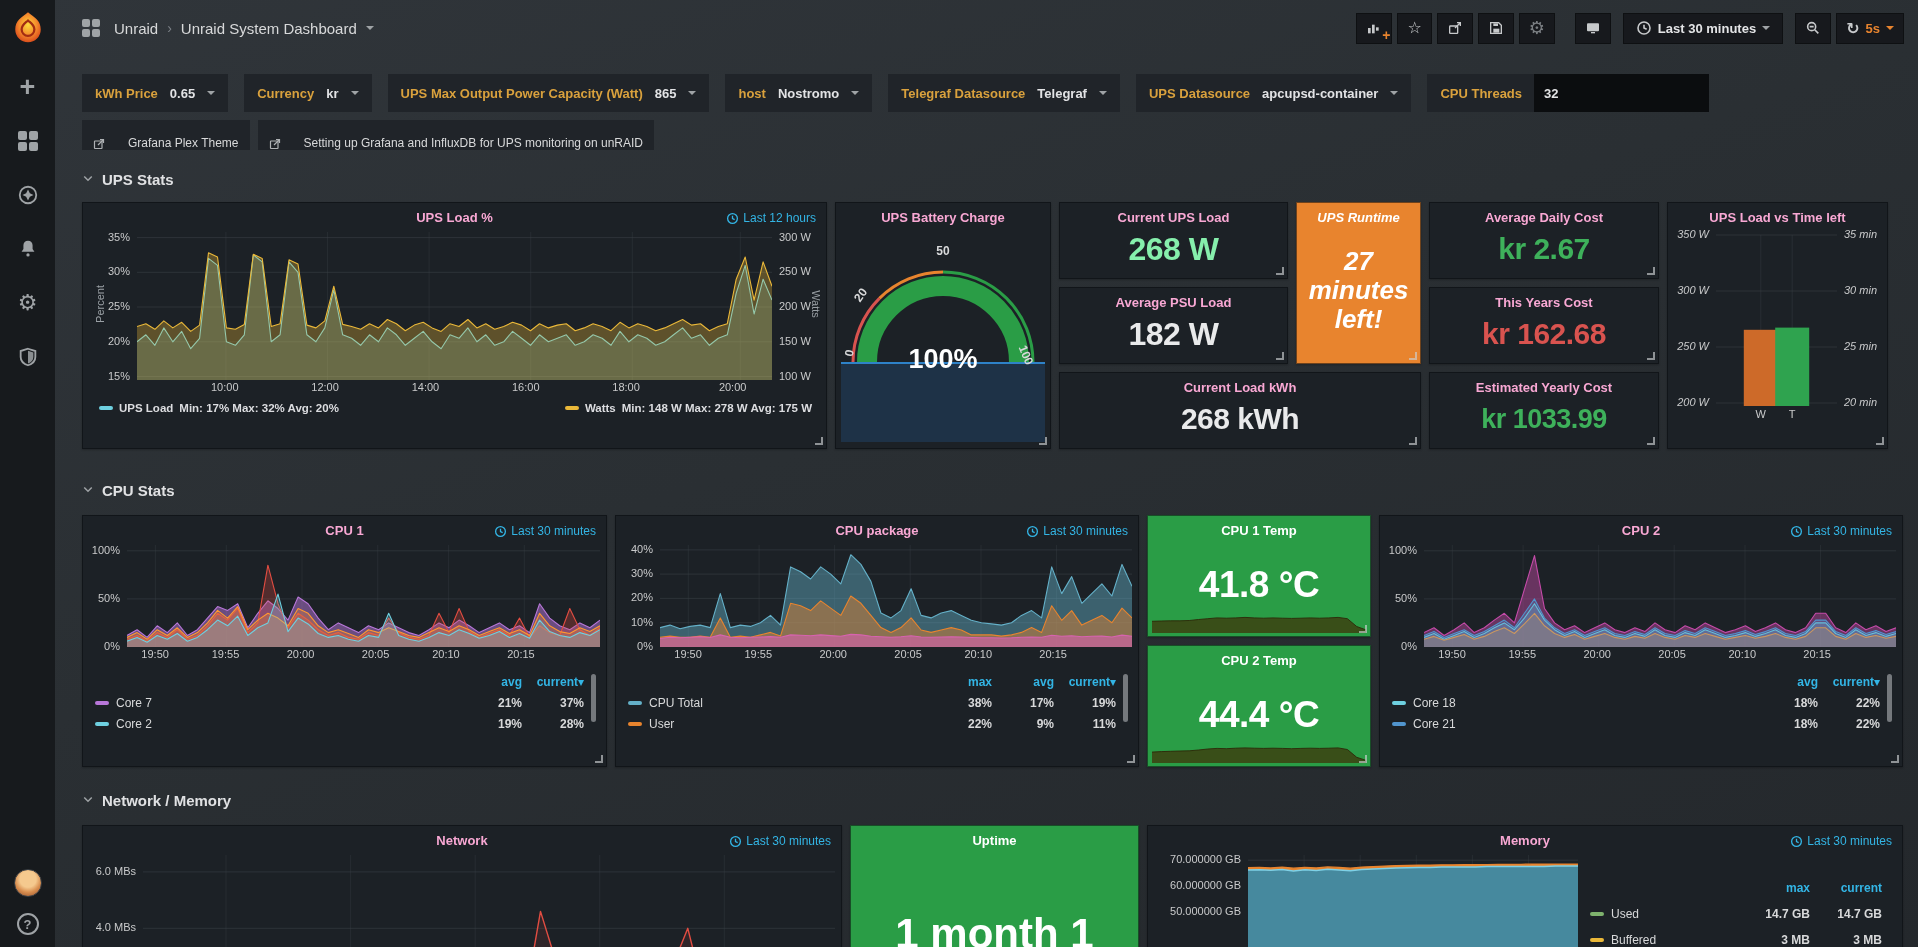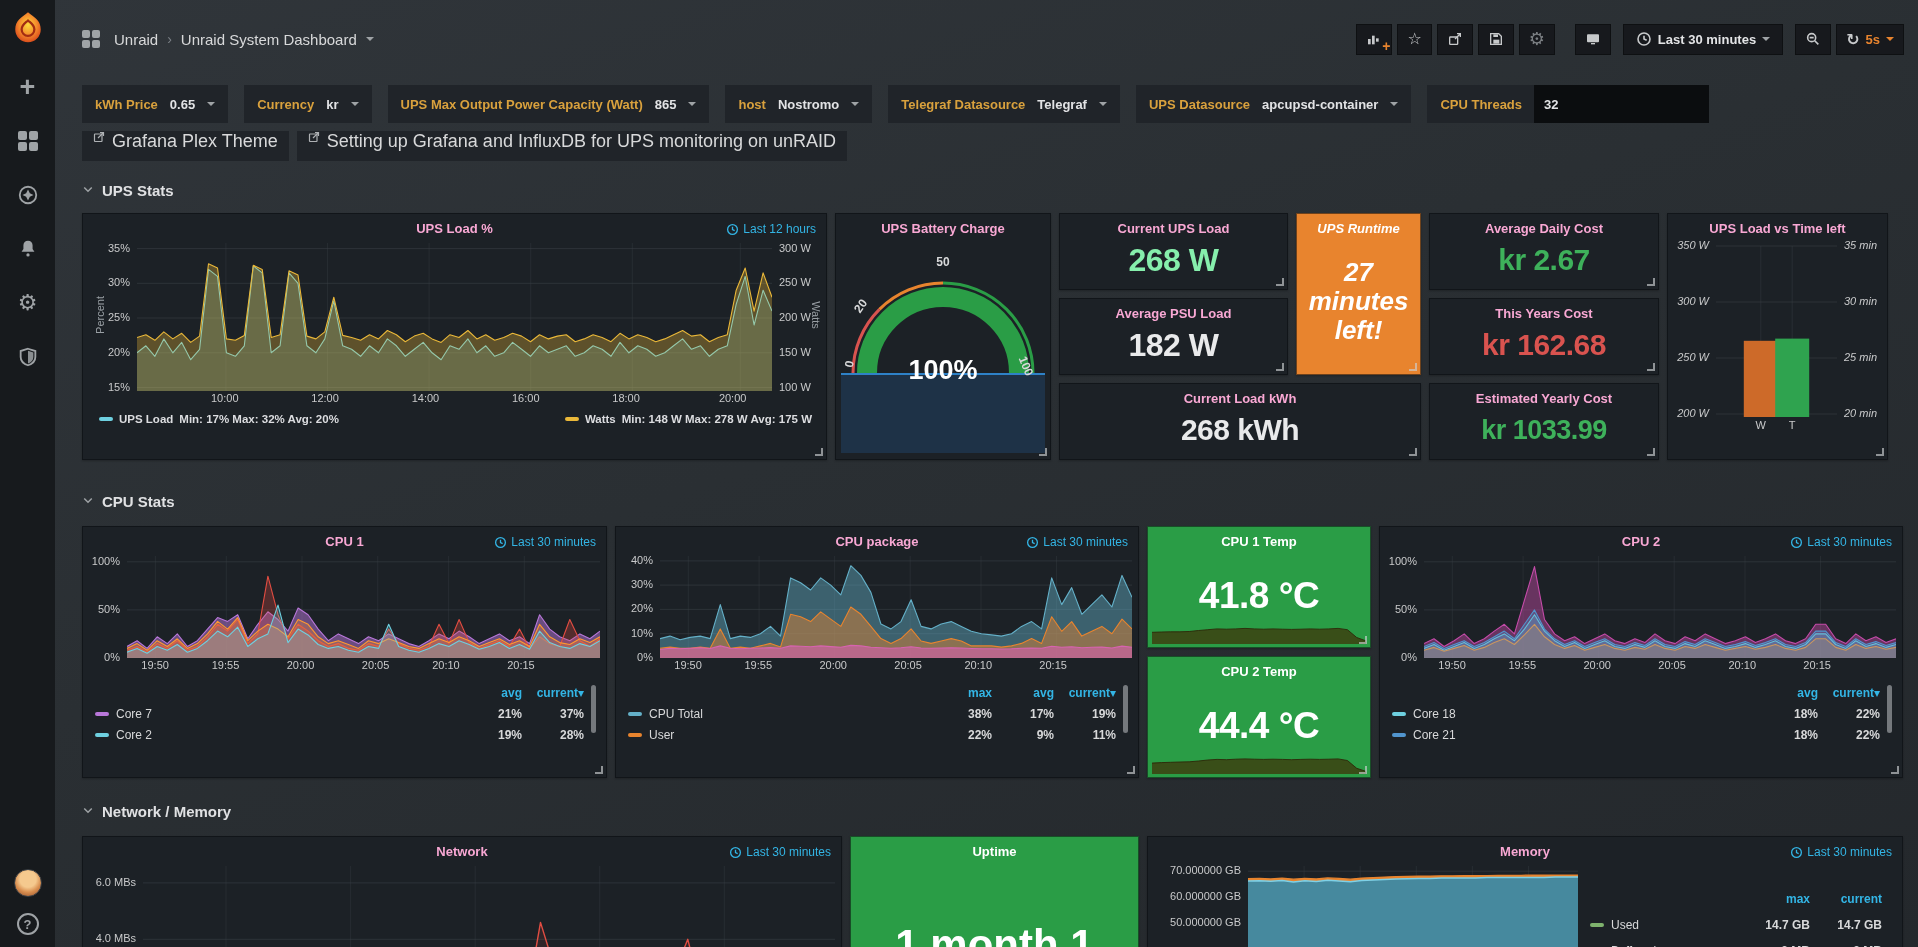--- a/index.html
+++ b/index.html
@@ -19,21 +19,21 @@
   .sicon svg { width:22px; height:22px; }
   .plusg { font-size:27px; font-weight:700; line-height:20px; }
   .gearg { font-size:22px; line-height:22px; }
   .sq4 { display:grid; grid-template-columns:9px 9px; grid-gap:2px; }
   .sq4 i { width:9px; height:9px; background:#9fa3a6; border-radius:2px; }
   .side-bottom { position:absolute; bottom:12px; display:flex; flex-direction:column; align-items:center; gap:16px; }
   .avatar { width:28px; height:28px; border-radius:50%; background:radial-gradient(circle at 50% 35%,#f5c98e 0 38%,#d88d4e 62%,#8a4a2b 100%); cursor:pointer; border:1px solid #3a3f44; }
   .help { width:22px; height:22px; border-radius:50%; border:2px solid #9fa3a6; color:#9fa3a6; font-weight:700; font-size:13px; display:flex; align-items:center; justify-content:center; cursor:pointer; }
 
   
-  .main { flex:1; padding:11px 14px 0 27px; position:relative; }
+  .main { flex:1; padding:0 14px 0 27px; position:relative; }
   .topnav { height:56px; display:flex; align-items:center; }
   .crumb-apps { margin-right:14px; cursor:pointer; }
   .crumb { display:flex; align-items:center; gap:9px; font-size:15px; }
   .crumb .app-name, .crumb .dash-name { color:#d8d9da; cursor:pointer; }
   .crumb .sep { color:#7b8086; font-size:14px; }
   .navright { margin-left:auto; display:flex; align-items:center; gap:5px; }
   .navbtn { background:#17191d; border:1px solid #0e1012; height:31px; min-width:34px; padding:0 9px; display:flex; align-items:center; justify-content:center; gap:6px; color:#c7c9cb; cursor:pointer; position:relative; }
   .navbtn svg { width:16px; height:16px; }
   .starg { font-size:16px; line-height:16px; }
   .gear-dim { color:#7b7f83; }
@@ -48,21 +48,21 @@
   
   .vars { display:flex; gap:16px; margin-top:18px; }
   .varbox { background:#202429; height:38px; display:flex; align-items:center; gap:12px; padding:0 13px; cursor:pointer; }
   .varlabel { color:#d9a13d; font-weight:700; font-size:13px; white-space:nowrap; }
   .varval { color:#e2e3e5; font-size:13px; font-weight:600; white-space:nowrap; }
   .varinput { background:#0b0d0f; border:none; outline:none; color:#e2e3e5; font-size:13px; font-weight:600; height:38px; width:175px; padding:0 10px; font-family:inherit; }
   .varbox.inputbox { padding-right:0; gap:0; }
   .varbox.inputbox .varlabel { margin-right:12px; }
 
   .linksrow { display:flex; gap:8px; margin-top:8px; }
-  .linkbox { background:#202429; height:30px; display:flex; align-items:flex-start; gap:7px; padding:0 11px; color:#d8d9da; font-size:18px; cursor:pointer; }
+  .linkbox { background:#202429; height:30px; display:flex; align-items:flex-end; gap:23px; padding:0 11px; color:#d8d9da; font-size:12px; cursor:pointer; }
   .linkbox svg { width:12px; height:12px; color:#aeb1b4; }
 
   
   .section-h { display:flex; align-items:center; gap:8px; margin-top:16px; height:26px; cursor:pointer; }
   .section-h.more { margin-top:28px; }
   .section-h .chev svg { width:12px; height:12px; color:#9fa3a6; }
   .section-h .stitle { font-size:15px; font-weight:700; color:#e0e1e3; }
   .row { display:flex; gap:8px; margin-top:10px; }
   .ups-row { height:247px; }
   .cpu-row { height:252px; margin-top:12px; }

